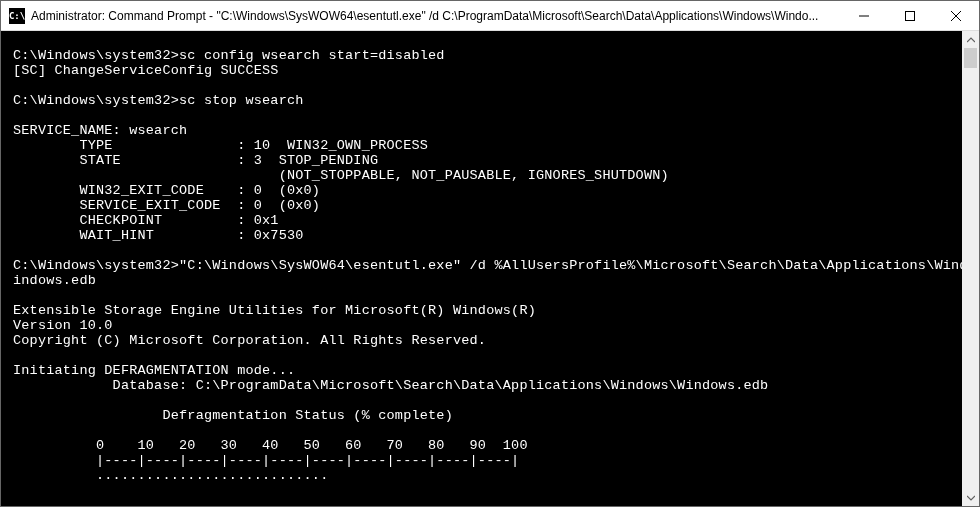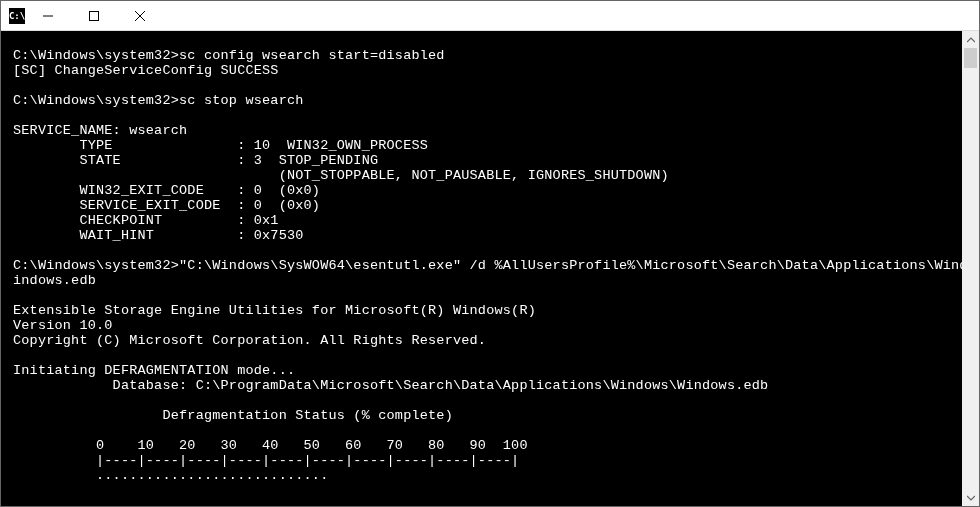--- a/index.html
+++ b/index.html
@@ -118,20 +118,21 @@
       background: #cdcdcd;
       cursor: pointer;
     }
   </style>
 </head>
 <body>
 
 <div class="window">
   <div class="titlebar">
     <div class="title-icon">C:\</div>
+    <div class="title-text">Administrator: Command Prompt - "C:\Windows\SysWOW64\esentutl.exe"  /d C:\ProgramData\Microsoft\Search\Data\Applications\Windows\Windo...</div>
     <div class="window-controls">
       <button class="win-btn">
         <svg viewBox="0 0 10 10">
             <line x1="0" y1="5" x2="10" y2="5" stroke="#000" stroke-width="1"></line>
           </svg>
       </button>
       <button class="win-btn">
         <svg viewBox="0 0 10 10">
             <rect x="0.5" y="0.5" width="9" height="9" fill="none" stroke="#000" stroke-width="1"></rect>
           </svg>

